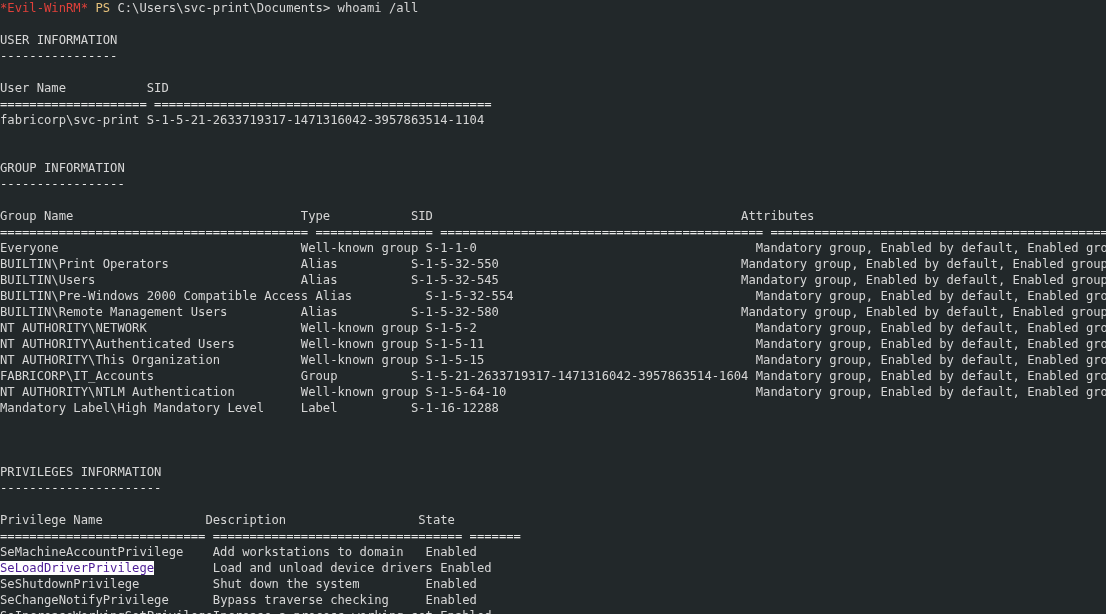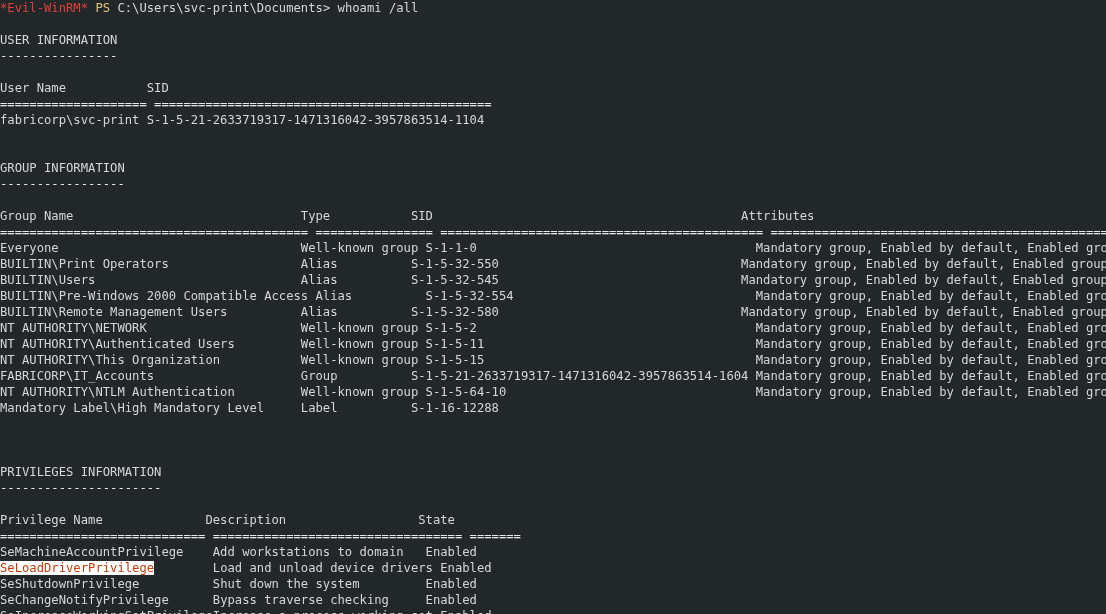--- a/index.html
+++ b/index.html
@@ -40,21 +40,21 @@
     white-space: pre;
     display: block;
     font-family: "DejaVu Sans Mono", "Liberation Mono", monospace;
   }
   .blank { height: 16px; display: block; }
   .c-red   { color: #e0403a; }
   .c-yellow{ color: #e5c07b; }
   .c-fg    { color: #d6d6d6; }
   .sel {
     background: #ffffff;
-    color: #c2410c;
+    color: #4c1d95;
   }
   .rule { color: #e8e8e8; }
 </style>
 </head>
 <body>
 
 <div id="terminal">
   <div class="screen" id="screen"><div class="line"><span class="c-red">*Evil-WinRM*</span><span class="c-fg"> </span><span class="c-yellow">PS</span><span class="c-fg"> </span><span class="c-fg">C:\Users\svc-print\Documents&gt;</span><span class="c-fg"> </span><span class="c-fg">whoami /all</span></div><div class="blank">&nbsp;</div><div class="line"><span>USER INFORMATION</span></div><div class="line"><span class="rule">----------------</span></div><div class="blank">&nbsp;</div><div class="line"><span>User Name           SID</span></div><div class="line"><span class="rule">==================== ==============================================</span></div><div class="line"><span>fabricorp\svc-print S-1-5-21-2633719317-1471316042-3957863514-1104</span></div><div class="blank">&nbsp;</div><div class="blank">&nbsp;</div><div class="line"><span>GROUP INFORMATION</span></div><div class="line"><span class="rule">-----------------</span></div><div class="blank">&nbsp;</div><div class="line"><span>Group Name                               Type           SID                                          Attributes</span></div><div class="line"><span class="rule">========================================== ================ ============================================ ==============================================</span></div><div class="line"><span>Everyone                                 Well-known group S-1-1-0                                      Mandatory group, Enabled by default, Enabled group</span></div><div class="line"><span>BUILTIN\Print Operators                  Alias          S-1-5-32-550                                 Mandatory group, Enabled by default, Enabled group</span></div><div class="line"><span>BUILTIN\Users                            Alias          S-1-5-32-545                                 Mandatory group, Enabled by default, Enabled group</span></div><div class="line"><span>BUILTIN\Pre-Windows 2000 Compatible Access Alias          S-1-5-32-554                                 Mandatory group, Enabled by default, Enabled group</span></div><div class="line"><span>BUILTIN\Remote Management Users          Alias          S-1-5-32-580                                 Mandatory group, Enabled by default, Enabled group</span></div><div class="line"><span>NT AUTHORITY\NETWORK                     Well-known group S-1-5-2                                      Mandatory group, Enabled by default, Enabled group</span></div><div class="line"><span>NT AUTHORITY\Authenticated Users         Well-known group S-1-5-11                                     Mandatory group, Enabled by default, Enabled group</span></div><div class="line"><span>NT AUTHORITY\This Organization           Well-known group S-1-5-15                                     Mandatory group, Enabled by default, Enabled group</span></div><div class="line"><span>FABRICORP\IT_Accounts                    Group          S-1-5-21-2633719317-1471316042-3957863514-1604 Mandatory group, Enabled by default, Enabled group</span></div><div class="line"><span>NT AUTHORITY\NTLM Authentication         Well-known group S-1-5-64-10                                  Mandatory group, Enabled by default, Enabled group</span></div><div class="line"><span>Mandatory Label\High Mandatory Level     Label          S-1-16-12288                                 </span></div><div class="blank">&nbsp;</div><div class="blank">&nbsp;</div><div class="blank">&nbsp;</div><div class="line"><span>PRIVILEGES INFORMATION</span></div><div class="line"><span class="rule">----------------------</span></div><div class="blank">&nbsp;</div><div class="line"><span>Privilege Name              Description                  State</span></div><div class="line"><span class="rule">============================ ================================== =======</span></div><div class="line"><span>SeMachineAccountPrivilege</span><span>    Add workstations to domain   Enabled</span></div><div class="line"><span class="sel">SeLoadDriverPrivilege</span><span>        Load and unload device drivers Enabled</span></div><div class="line"><span>SeShutdownPrivilege</span><span>          Shut down the system         Enabled</span></div><div class="line"><span>SeChangeNotifyPrivilege</span><span>      Bypass traverse checking     Enabled</span></div><div class="line"><span>SeIncreaseWorkingSetPrivilege</span><span>Increase a process working set Enabled</span></div></div>
 </div>
 

